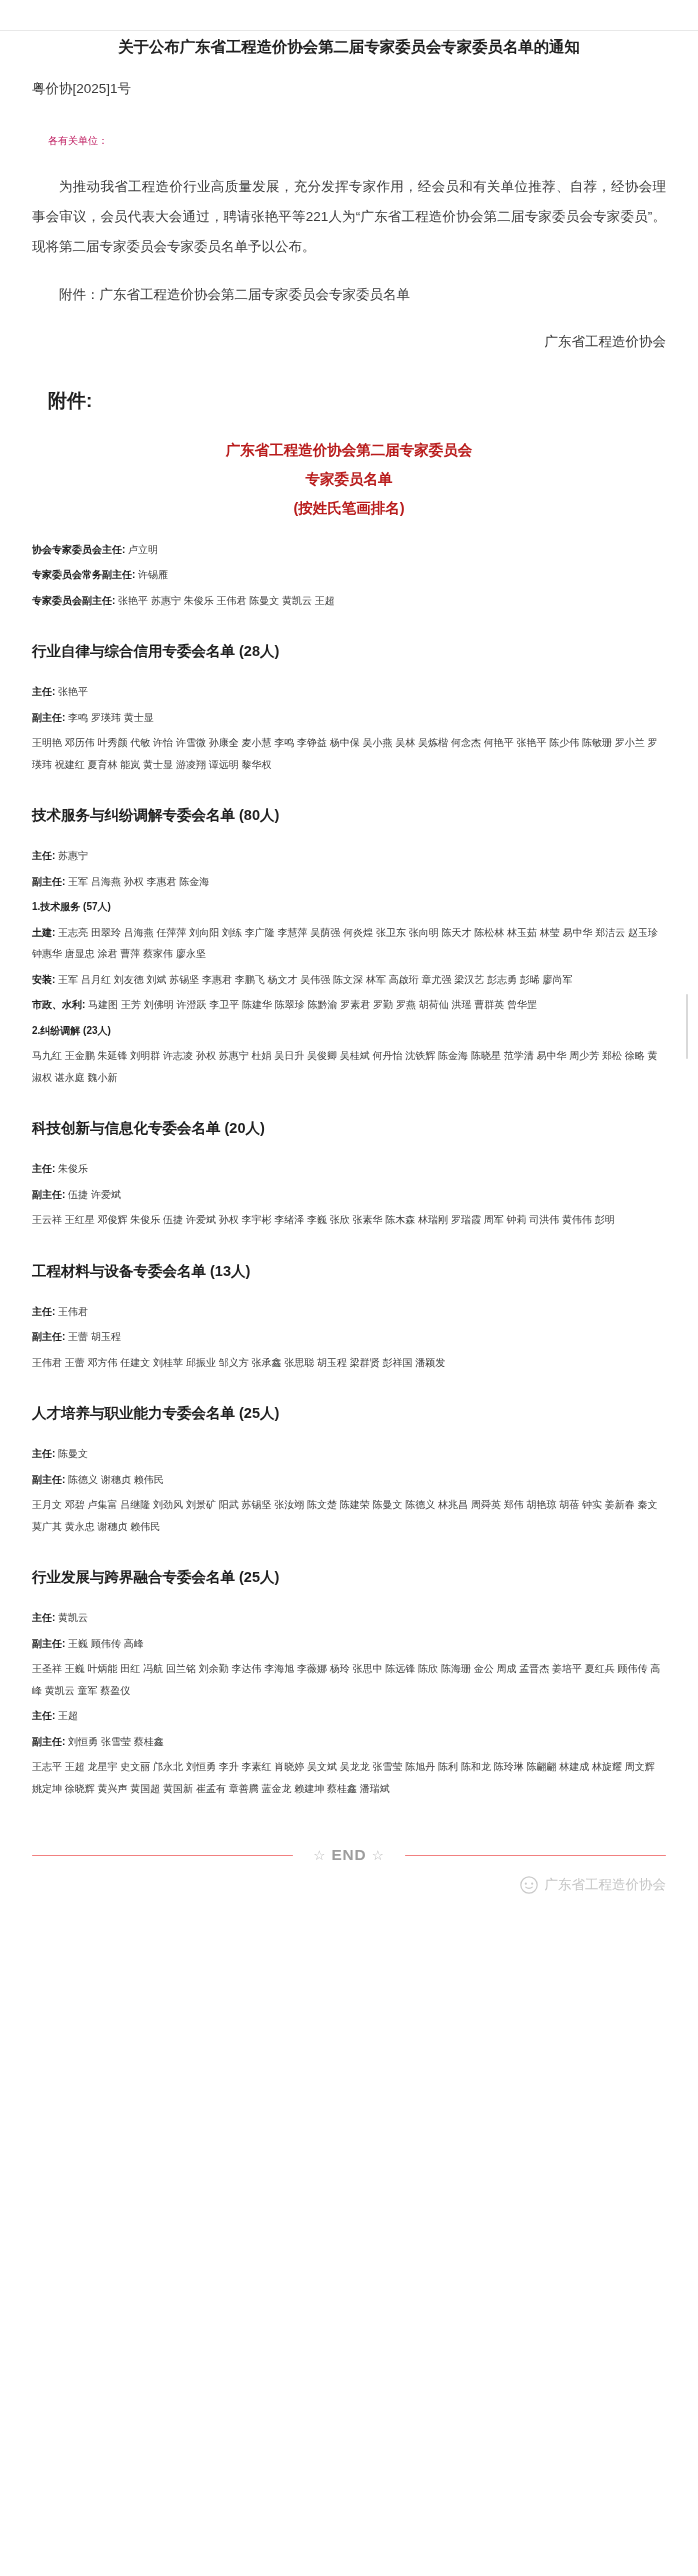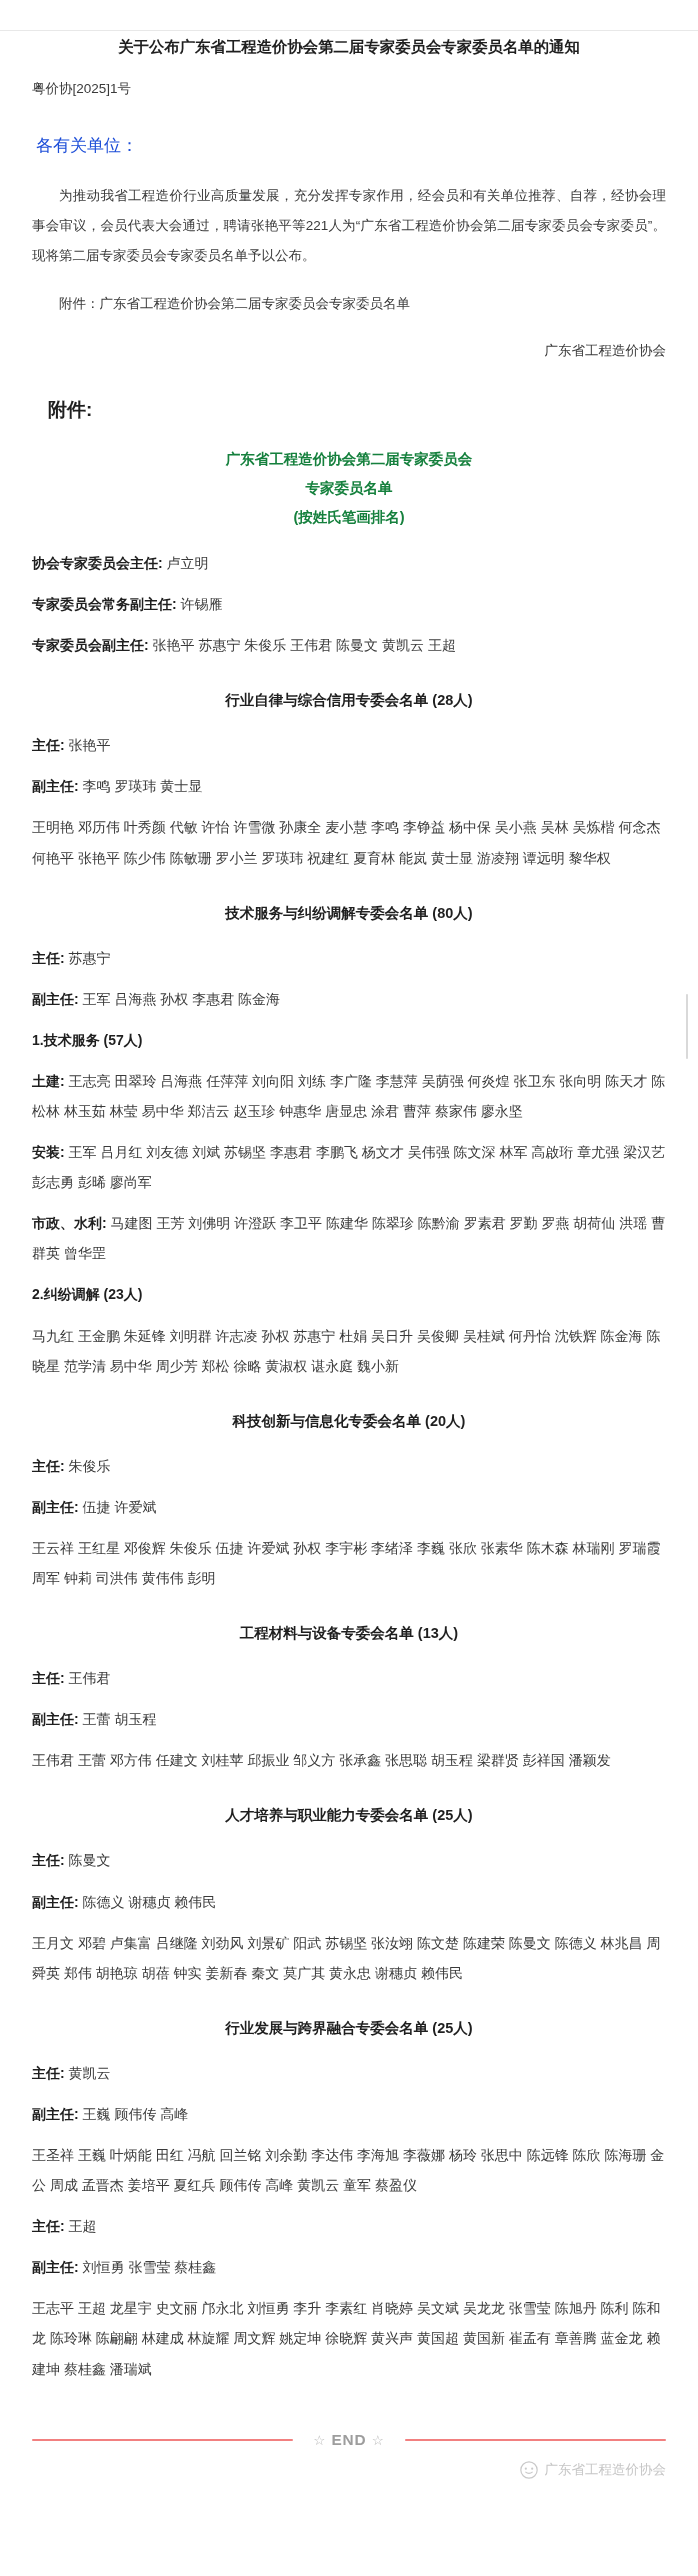--- a/index.html
+++ b/index.html
@@ -4,32 +4,32 @@
 <style>
   html,body{margin:0;padding:0;}
   body{
     width:698px;height:2576px;background:#ffffff;position:relative;overflow:hidden;
     font-family:"Liberation Sans","DejaVu Sans",sans-serif;color:#3a3a3a;
   }
   .top-divider{position:absolute;top:30px;left:0;width:698px;height:0.9px;background:#e8e8e8;}
   .doc{padding:0 32px;}
   .title{margin:36px 0 0;font-size:15.4px;line-height:1.4;text-align:center;color:#1f1f1f;font-weight:bold;}
   .doc-number{text-align:left;margin:22.6px 0 0;font-size:13.5px;color:#3a3a3a;}
-  .salutation{margin:36px 4px 0;font-size:17px;color:#1d4ed8;}
+  .salutation{margin:36px 16px 0;font-size:10px;color:#be185d;}
   .para{font-size:13.5px;line-height:2.25;margin:23.5px 0 0;text-align:justify;color:#3a3a3a;}
   .indent{text-indent:2em;}
   .attach-ref{margin:23.5px 0 0;font-size:13.5px;text-indent:2em;color:#3a3a3a;}
   .sign{text-align:right;font-size:13.5px;margin:0;line-height:2.4;color:#3a3a3a;}
   .sign-org{margin-top:22px;}
   .attach-label{font-weight:bold;font-size:19px;color:#1f1f1f;margin:29px 16px 0;}
-  .center-line{text-align:center;font-weight:bold;font-size:14.5px;color:#15803d;margin:0;line-height:2.0;}
+  .center-line{text-align:center;font-weight:bold;font-size:14.5px;color:#b91c1c;margin:0;line-height:2.0;}
   .center-first{margin-top:22px;}
-  .row{font-size:14px;line-height:2.15;margin:11px 0;color:#3a3a3a;}
+  .row{font-size:10px;line-height:2.15;margin:4px 0;color:#3a3a3a;}
   .row b{color:#1f1f1f;font-weight:bold;}
-  .committee-title{text-align:center;font-size:14.5px;font-weight:bold;color:#1f1f1f;margin:31px 0 20px;}
+  .committee-title{text-align:left;font-size:14.5px;font-weight:bold;color:#1f1f1f;margin:31px 0 20px;}
   #leaders{margin-top:16.3px;}
   .end-divider{display:flex;align-items:center;margin:47px 0 0;}
   .end-divider .line{flex:1;height:1.8px;background:#f28080;border-radius:0.9px;}
   .end-text{padding:0 20px;color:#9d9d9d;font-weight:bold;font-size:15.4px;letter-spacing:0.9px;white-space:nowrap;}
   .end-text .star{color:#b9b9b9;font-weight:normal;font-size:13.5px;}
   .footer-credit{display:flex;justify-content:flex-end;align-items:center;gap:5.4px;margin-top:11px;color:#c6c6c6;font-size:13.5px;}
   .logo-svg{display:block;}
   .scrollbar-thumb{position:absolute;right:10px;top:994px;width:1.8px;height:65px;background:#d9d9d9;border-radius:0.9px;}
 </style>
 </head>

